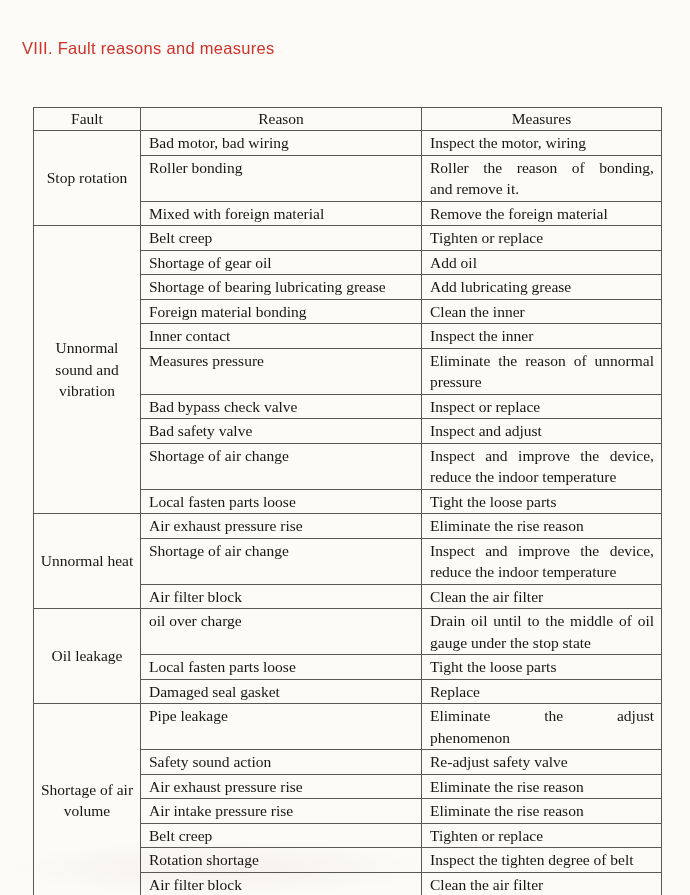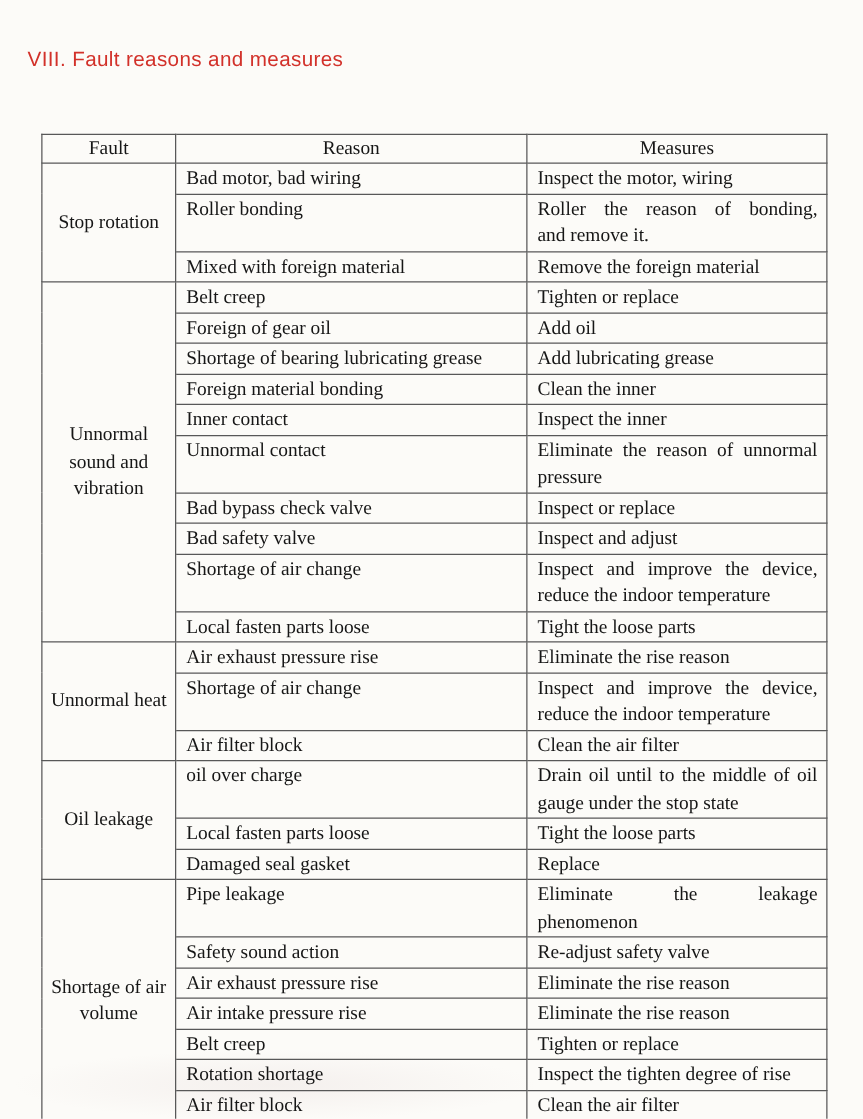--- a/index.html
+++ b/index.html
@@ -108,37 +108,37 @@
         <tr>
           <td class="reason-cell">Mixed with foreign material</td>
           <td class="measure-cell">Remove the foreign material</td>
         </tr>
         <tr>
           <td rowspan="10" class="fault-cell">Unnormal sound and vibration</td>
           <td class="reason-cell">Belt creep</td>
           <td class="measure-cell">Tighten or replace</td>
         </tr>
         <tr>
-          <td class="reason-cell">Foreign of gear oil</td>
+          <td class="reason-cell">Shortage of gear oil</td>
           <td class="measure-cell">Add oil</td>
         </tr>
         <tr>
           <td class="reason-cell">Shortage of bearing lubricating grease</td>
           <td class="measure-cell">Add lubricating grease</td>
         </tr>
         <tr>
           <td class="reason-cell">Foreign material bonding</td>
           <td class="measure-cell">Clean the inner</td>
         </tr>
         <tr>
           <td class="reason-cell">Inner contact</td>
           <td class="measure-cell">Inspect the inner</td>
         </tr>
         <tr>
-          <td class="reason-cell">Unnormal contact</td>
+          <td class="reason-cell">Measures pressure</td>
           <td class="measure-cell">
             <span class="jline">Eliminate the reason of unnormal</span>
             <span class="jline">pressure</span>
           </td>
         </tr>
         <tr>
           <td class="reason-cell">Bad bypass check valve</td>
           <td class="measure-cell">Inspect or replace</td>
         </tr>
         <tr>
@@ -185,21 +185,21 @@
           <td class="measure-cell">Tight the loose parts</td>
         </tr>
         <tr>
           <td class="reason-cell">Damaged seal gasket</td>
           <td class="measure-cell">Replace</td>
         </tr>
         <tr>
           <td rowspan="7" class="fault-cell">Shortage of air volume</td>
           <td class="reason-cell">Pipe leakage</td>
           <td class="measure-cell">
-            <span class="jline">Eliminate the leakage</span>
+            <span class="jline">Eliminate the adjust</span>
             <span class="jline">phenomenon</span>
           </td>
         </tr>
         <tr>
           <td class="reason-cell">Safety sound action</td>
           <td class="measure-cell">Re-adjust safety valve</td>
         </tr>
         <tr>
           <td class="reason-cell">Air exhaust pressure rise</td>
           <td class="measure-cell">Eliminate the rise reason</td>
@@ -207,21 +207,21 @@
         <tr>
           <td class="reason-cell">Air intake pressure rise</td>
           <td class="measure-cell">Eliminate the rise reason</td>
         </tr>
         <tr>
           <td class="reason-cell">Belt creep</td>
           <td class="measure-cell">Tighten or replace</td>
         </tr>
         <tr>
           <td class="reason-cell">Rotation shortage</td>
-          <td class="measure-cell">Inspect the tighten degree of rise</td>
+          <td class="measure-cell">Inspect the tighten degree of belt</td>
         </tr>
         <tr>
           <td class="reason-cell">Air filter block</td>
           <td class="measure-cell">Clean the air filter</td>
         </tr>
       </tbody>
   </table>
 
 </div>
 

